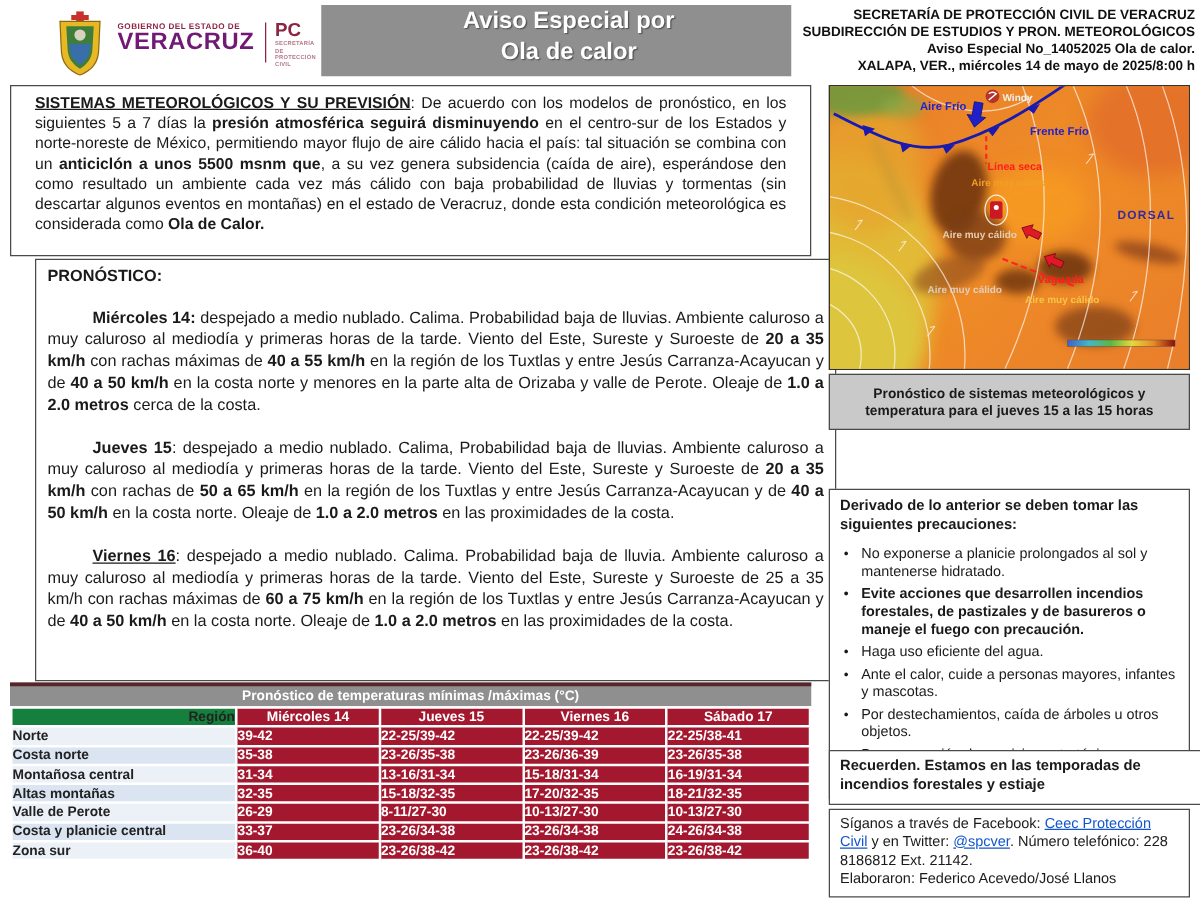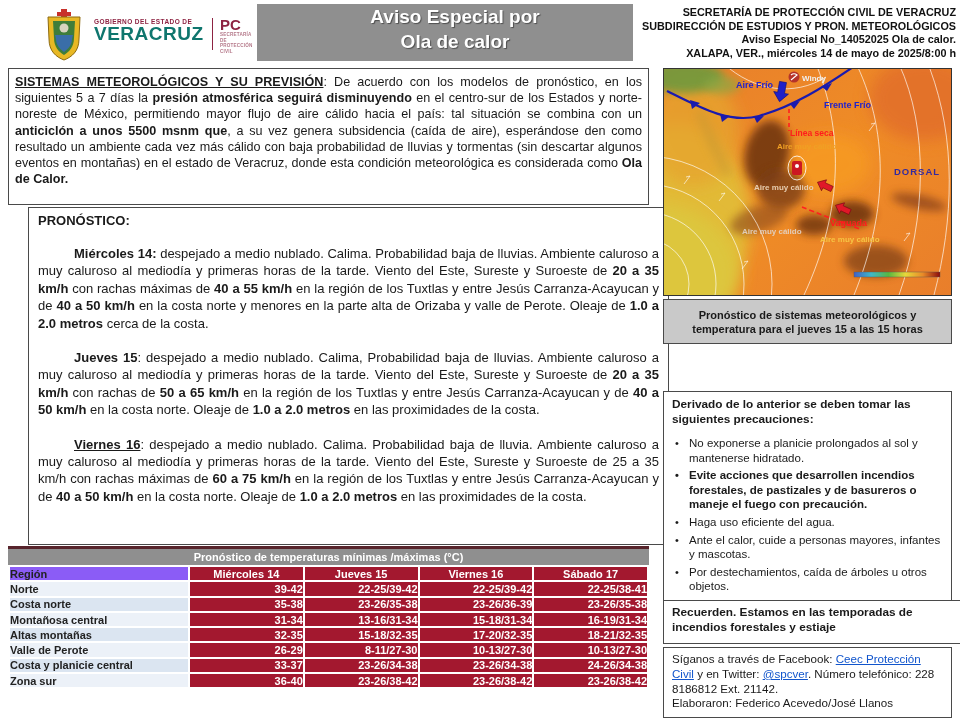--- a/index.html
+++ b/index.html
@@ -4,59 +4,59 @@
 <style>
   html,body{margin:0;padding:0;background:#e8e8e8;}
   .page{position:relative;width:960px;height:720px;background:#ffffff;overflow:hidden;
         font-family:"Liberation Sans", sans-serif;color:#1a1a1a;}
 
   
   .logo-block{position:absolute;left:44px;top:4px;width:212px;height:60px;}
   .logo-shield{position:absolute;left:2px;top:5px;}
   .logo-texts{position:absolute;left:50px;top:14px;white-space:nowrap;}
   .gov-small{font-size:6.5px;font-weight:bold;color:#8d2342;letter-spacing:.4px;}
-  .gov-big{font-size:19px;font-weight:900;color:#0f766e;letter-spacing:.5px;line-height:18px;}
+  .gov-big{font-size:19px;font-weight:900;color:#701a75;letter-spacing:.5px;line-height:18px;}
   .logo-divider{position:absolute;left:168px;top:14px;width:1px;height:32px;background:#8d2342;}
   .pc-block{position:absolute;left:176px;top:14px;}
   .pc-big{font-size:15px;font-weight:900;color:#8d2342;line-height:14px;}
   .pc-sub{font-size:4.6px;color:#b5798a;font-weight:bold;line-height:5.5px;letter-spacing:.2px;}
 
   .title-bar{position:absolute;left:257px;top:4px;width:356px;height:57px;background:#8f8f8f;
              display:flex;flex-direction:column;justify-content:flex-start;align-items:center;padding-left:20px;}
   .title-bar div{font-size:19px;font-weight:bold;color:#ffffff;line-height:25px;
                  text-shadow:1px 1px 1px rgba(0,0,0,.45);}
 
   .org-block{position:absolute;left:616px;top:6px;width:340px;text-align:right;
              font-size:10.8px;font-weight:bold;line-height:13.5px;color:#111;}
 
   
   .box{position:absolute;border:1px solid #4a4a4a;background:#fff;box-sizing:border-box;}
-  .box-sistemas{left:8px;top:68px;width:641px;height:137px;padding:5px 6px;}
+  .box-sistemas{left:8px;top:68px;width:641px;height:137px;padding:5px 19px;}
   .box-sistemas p{margin:0;font-size:12.6px;line-height:16.2px;text-align:justify;}
   .box-pronostico{left:8px;top:207px;width:641px;height:338px;padding:5px 9px;margin-left:20px;}
   .pron-head{font-size:13px;font-weight:bold;margin:0 0 0 0;}
   .box-pronostico p.fc{margin:17px 0 0 0;font-size:13px;line-height:17.4px;
                        text-align:justify;text-indent:36px;}
   .b{font-weight:bold;}
   .u{text-decoration:underline;}
   .lnk{color:#1155cc;text-decoration:underline;cursor:pointer;}
 
   
   .table-wrap{position:absolute;left:8px;top:546px;width:641px;}
   .tbl-title{background:#8f8f8f;border-top:3px solid #57242c;color:#fff;font-weight:bold;
              font-size:11px;text-align:center;height:16px;line-height:16px;}
   table.temps{border-collapse:collapse;width:641px;table-layout:fixed;}
   table.temps td,table.temps th{border:2px solid #ffffff;height:15.3px;font-size:11px;
              font-weight:bold;padding:0;box-sizing:border-box;}
   table.temps col.c-region{width:180px;}
-  th.region-h{background:#8b5cf6;text-align:left;padding-left:8px;color:#222;}
+  th.region-h{background:#15803d;text-align:right;padding-left:8px;color:#222;}
   th.day-h{background:#a3182f;color:#fff;text-align:center;}
   td.region{background:#dbe5f1;text-align:left;padding-left:8px;color:#222;}
   td.region.alt{background:#ecf1f8;}
-  td.temp{background:#a3182f;color:#fff;text-align:right;}
+  td.temp{background:#a3182f;color:#fff;text-align:left;}
 
   
   .map-box{position:absolute;left:663px;top:68px;width:289px;height:228px;
            border:1px solid #333;box-sizing:border-box;background:#ef8c26;}
   .map-caption{position:absolute;left:663px;top:299px;width:289px;height:45px;background:#c9c9c9;
                border:1px solid #4a4a4a;box-sizing:border-box;display:flex;flex-direction:column;
                justify-content:center;align-items:center;}
   .map-caption div{font-size:11px;font-weight:bold;line-height:14px;}
   .box-prec{left:663px;top:348px;width:289px;height:248px;padding:5px 8px;margin-top:43px;}
   .prec-title{font-size:11.8px;font-weight:bold;line-height:15px;margin:0 0 9px 0;}

